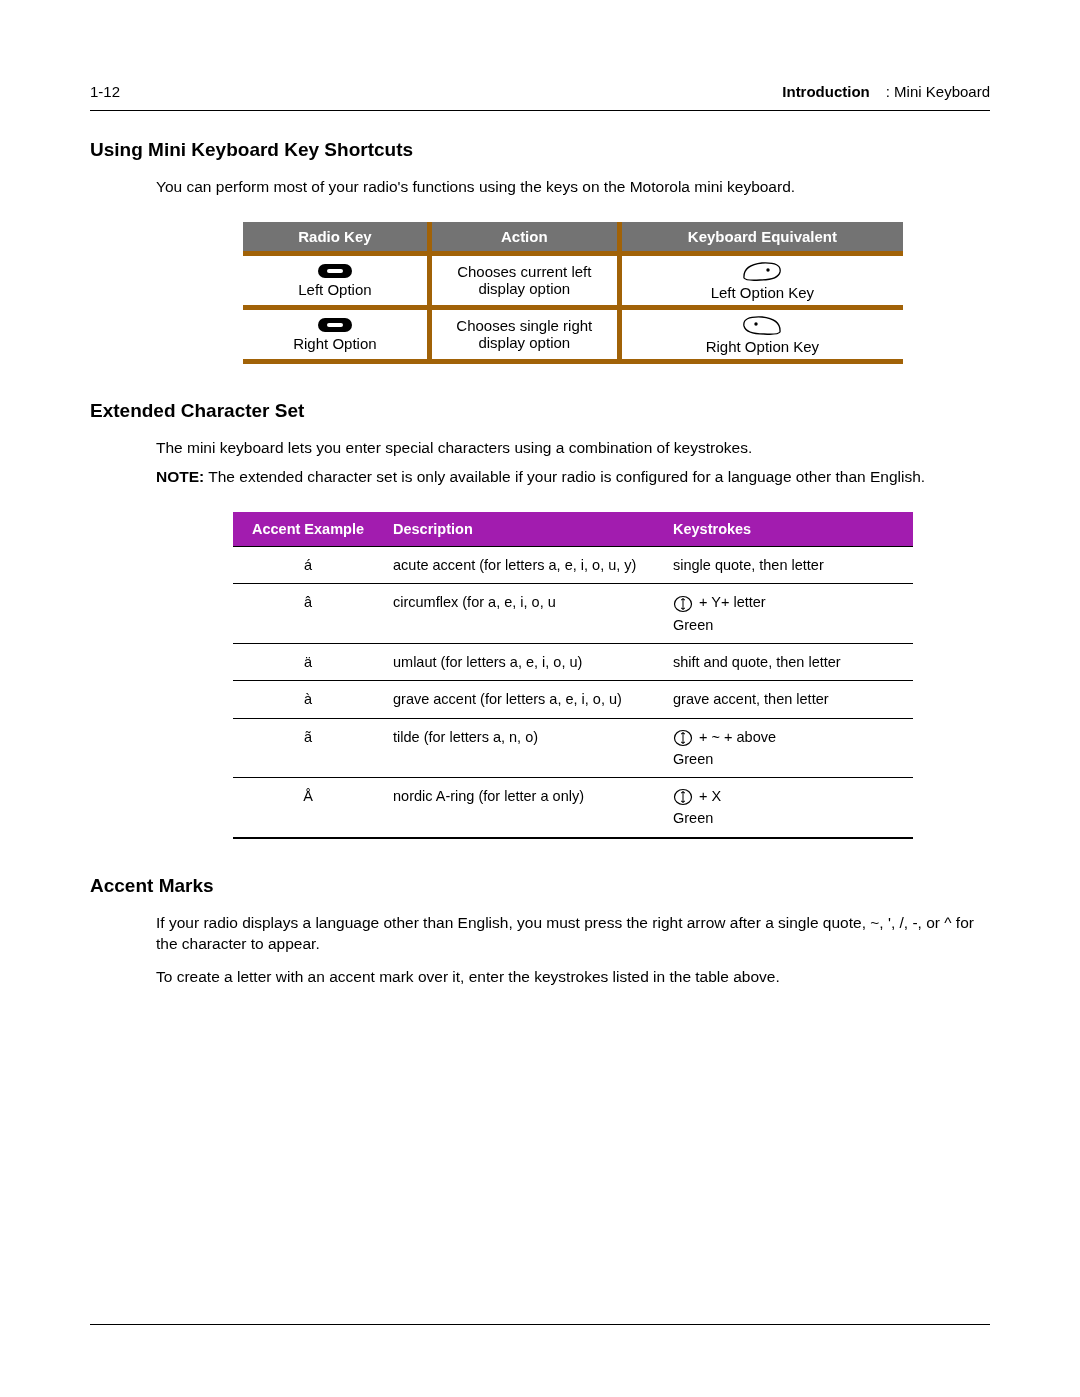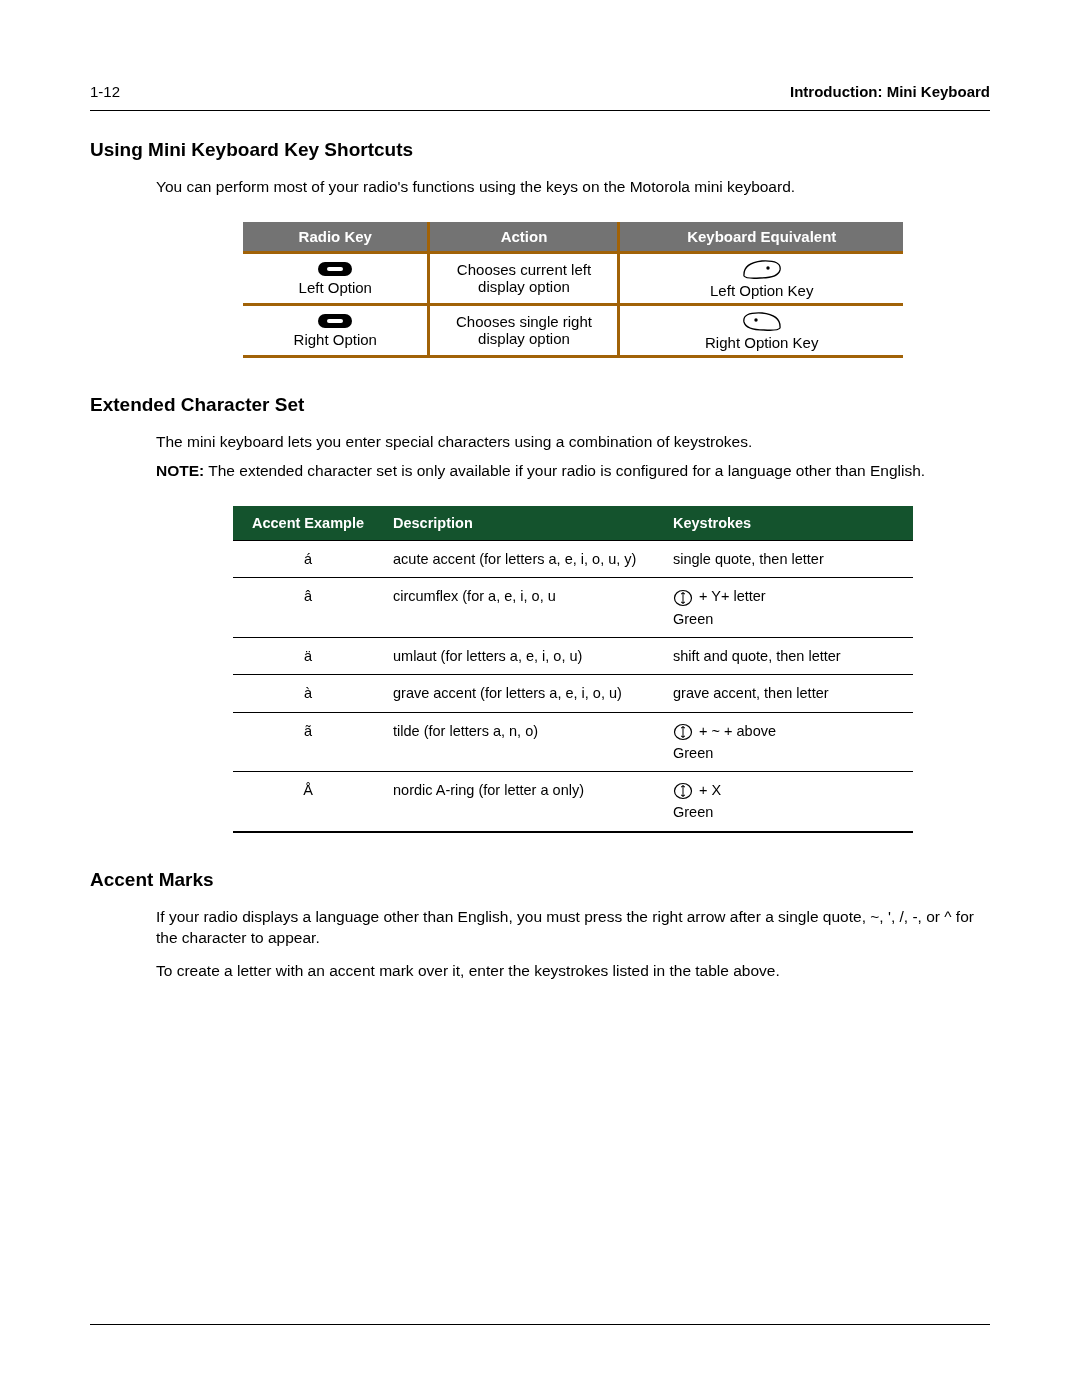--- a/index.html
+++ b/index.html
@@ -14,34 +14,34 @@
     padding: 83px 90px 0 90px;
   }
   .header-row {
     display:flex;
     justify-content:space-between;
     align-items:baseline;
     font-size:15px;
     margin-bottom:10px;
   }
   .header-row .chap { font-weight:bold; }
-  .header-row .sect { font-weight:bold; }
+  .header-row .sect { font-weight:normal;margin-left:16px; }
   hr { border:none; border-top:1.5px solid #000; margin:0 0 28px 0; }
   hr.footerline { margin:0 0 12px 0; }
   h2 { font-size:19px; font-weight:bold; margin-bottom:16px; }
   .body-indent { padding-left:66px; }
   p { font-size:15.5px; line-height:1.35; }
   .intro-p { margin-bottom:24px; }
   table {
     border-collapse:collapse;
     margin:0 auto 36px auto;
   }
   .tbl-shortcuts { width:660px; }
   .tbl-shortcuts th, .tbl-shortcuts td {
-    border:3px solid #a16207;
+    border:5px solid #a16207;
     font-size:15px;
     padding:4px 20px;
     text-align:center;
     vertical-align:middle;
   }
   .tbl-shortcuts th { background:#737373; color:#fff; border-top:none; padding-top:6px; padding-bottom:6px;}
   .tbl-shortcuts th:first-child, .tbl-shortcuts td:first-child { border-left:none; }
   .tbl-shortcuts th:last-child, .tbl-shortcuts td:last-child { border-right:none; }
   .tbl-shortcuts .action { width:190px; }
   .radiokey-cell { text-align:left; padding:8px 16px 6px; }
@@ -51,21 +51,21 @@
 
   .tbl-accent { width:680px; }
   .tbl-accent th, .tbl-accent td {
     border-bottom:1px solid #000;
     font-size:14.5px;
     text-align:left;
     padding:8px 10px;
     vertical-align:top;
     line-height:1.4;
   }
-  .tbl-accent th { background:#14532d; color:#fff; padding-top:7px; padding-bottom:7px; }
+  .tbl-accent th { background:#a21caf; color:#fff; padding-top:7px; padding-bottom:7px; }
   .tbl-accent th.c1, .tbl-accent td.c1 { width:150px; text-align:center; }
   .tbl-accent th.c2, .tbl-accent td.c2 { width:280px; }
   .tbl-accent th.c3, .tbl-accent td.c3 { width:250px; }
   .tbl-accent tr:last-child td { border-bottom:2px solid #000; }
   .ks-row svg { vertical-align:middle; margin-right:2px; }
   .greentext { display:block; margin-top:2px; }
 
   .note { margin-top:8px; margin-bottom:24px;}
   .note .lbl { font-weight:bold; }
   .note-body { display:inline; }

